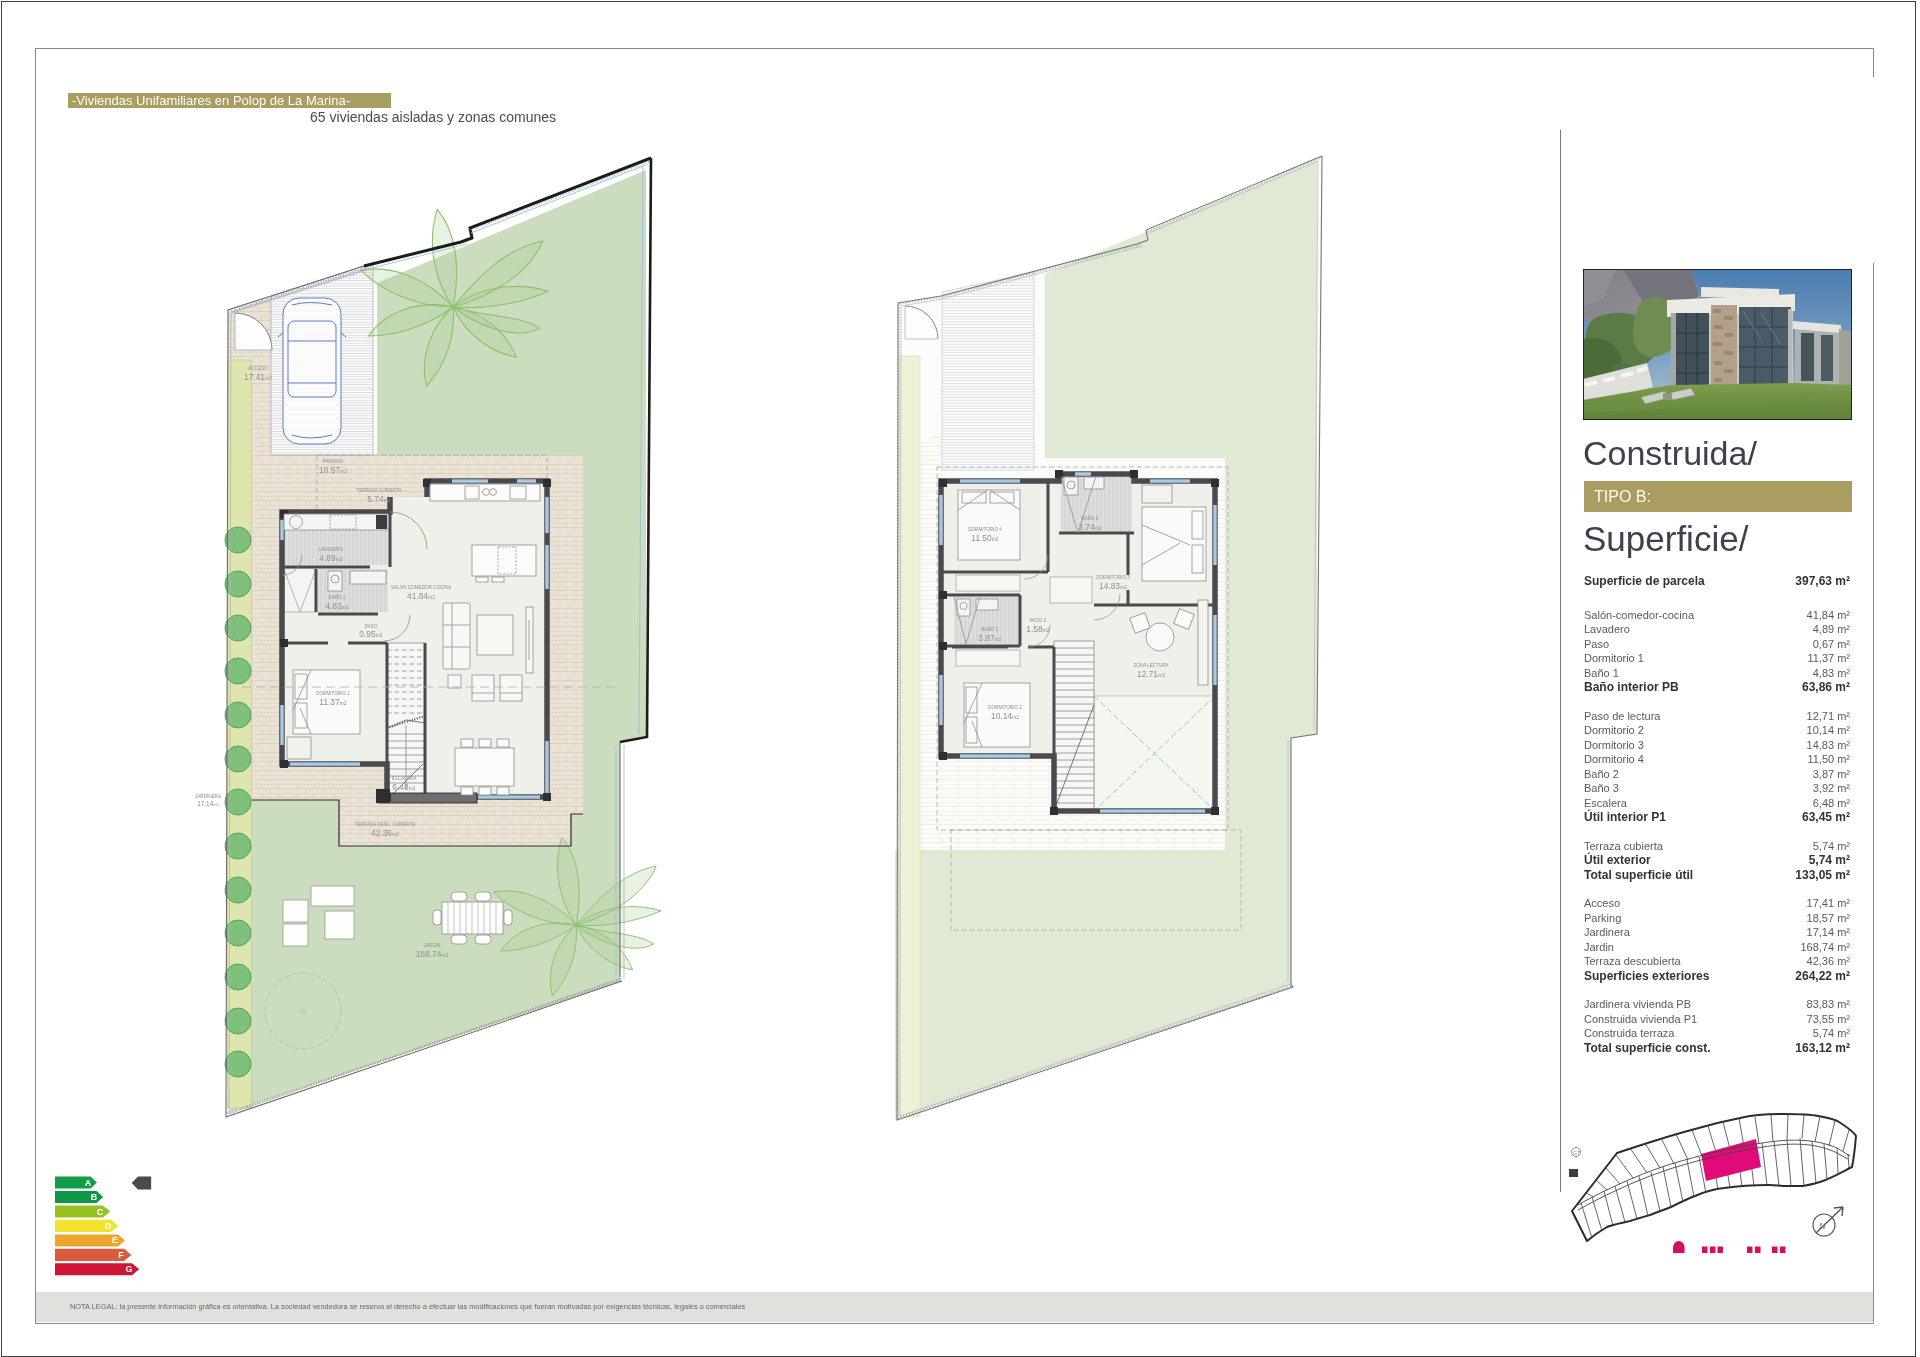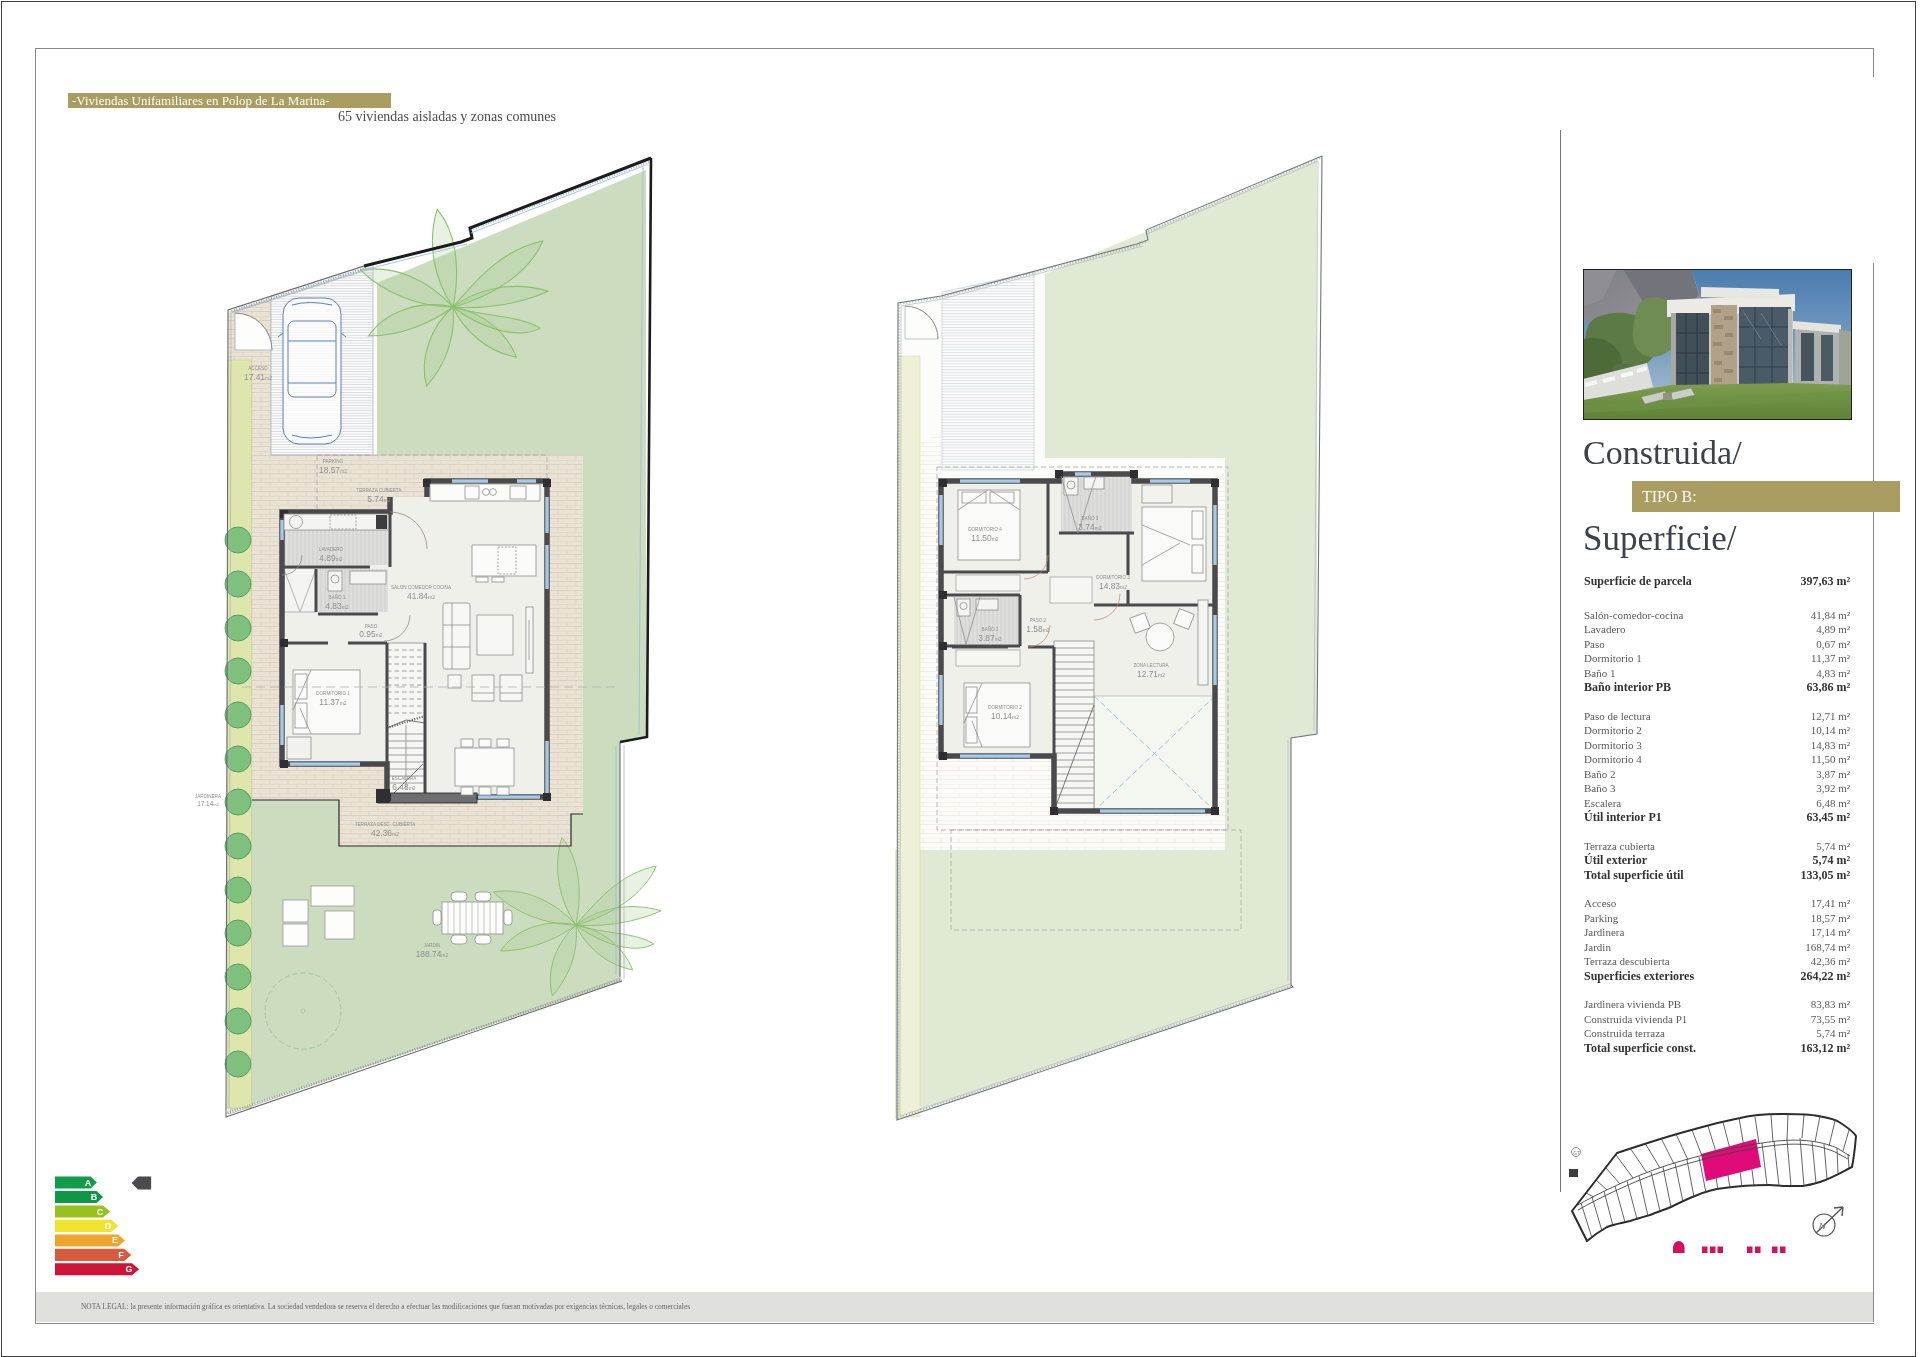--- a/index.html
+++ b/index.html
@@ -1,18 +1,18 @@
 <!DOCTYPE html>
 <html><head>
 <meta charset="utf-8">
 <style>
   html,body{margin:0;padding:0;}
   body{width:1920px;height:1357px;position:relative;background:#ffffff;font-family:"Liberation Sans",sans-serif;overflow:hidden;}
   .abs{position:absolute;}
-  .serif{font-family:Liberation Serif, serif;}
+  .serif{font-family:Liberation Sans, sans-serif;}
 </style>
 </head>
 <body>
 
 <div class="abs" style="left:1px;top:1px;width:1913px;height:1354px;border:1.6px solid #3f3f3f;"></div>
 
 <div class="abs" style="left:35px;top:48px;width:1838px;height:1274px;border-left:1px solid #8a8a8a;border-top:1px solid #8a8a8a;border-bottom:1px solid #8a8a8a;"></div>
 <div class="abs" style="left:1873px;top:48px;width:1px;height:29px;background:#8a8a8a;"></div>
 <div class="abs" style="left:1873px;top:263px;width:1px;height:1059px;background:#8a8a8a;"></div>
 
@@ -504,21 +504,21 @@
     <path d="M58,128 l24,-6 l4,7 l-24,6 Z"></path>
       <path d="M86,124 l22,-5 l4,7 l-22,5 Z"></path>
   </g>
   <rect x="80" y="124" width="9" height="7" fill="#8f957f"></rect>
 
   <rect x="0.5" y="0.5" width="268" height="150" fill="none" stroke="#222" stroke-width="1"></rect>
 </svg>
 
 <div class="abs serif" style="left:1583px;top:434px;font-size:34px;color:#3c414b;">Construida/</div>
 
-<div class="abs serif" style="left:1584px;top:481px;width:268px;height:31px;background:#a99d62;color:#fbfbf4;font-size:16px;line-height:31px;padding-left:10px;box-sizing:border-box;margin-left:48px;">TIPO B:</div>
+<div class="abs serif" style="left:1584px;top:481px;width:268px;height:31px;background:#a99d62;color:#fbfbf4;font-size:16px;line-height:31px;padding-left:10px;box-sizing:border-box;">TIPO B:</div>
 
 <div class="abs serif" style="left:1583px;top:519px;font-size:35px;color:#3c414b;">Superficie/</div>
 
 <div id="table" class="abs serif" style="left:1584px;top:574px;width:266px;font-size:11px;color:#5a5a5a;">
 <style>
  #table .r{display:flex;justify-content:space-between;height:14.5px;line-height:14.5px;text-align:center;}
  #table .b{font-weight:bold;color:#333;font-size:12px;}
  #table .gap{height:14px;}
  #table .gap2{height:19px;}
 </style>
@@ -699,13 +699,13 @@
       <rect x="158" y="158.5" width="5.5" height="6.5"></rect>
       <rect x="165.5" y="158.5" width="5.5" height="6.5"></rect>
     <rect x="195" y="158.5" width="5.5" height="6.5"></rect>
       <rect x="203" y="158.5" width="5.5" height="6.5"></rect>
     <rect x="220" y="158.5" width="5.5" height="6.5"></rect>
       <rect x="228" y="158.5" width="5.5" height="6.5"></rect>
   </g>
 </svg>
 
 <div class="abs" style="left:36px;top:1292px;width:1837px;height:30px;background:#e0e0dc;"></div>
-<div class="abs serif" style="left:81px;top:1302px;font-size:7.4px;color:#666;">NOTA LEGAL: la presente información gráfica es orientativa. La sociedad vendedora se reserva el derecho a efectuar las modificaciones que fueran motivadas por exigencias técnicas, legales o comerciales</div>
+<div class="abs serif" style="left:70px;top:1302px;font-size:7.4px;color:#666;">NOTA LEGAL: la presente información gráfica es orientativa. La sociedad vendedora se reserva el derecho a efectuar las modificaciones que fueran motivadas por exigencias técnicas, legales o comerciales</div>
 
 </body></html>

